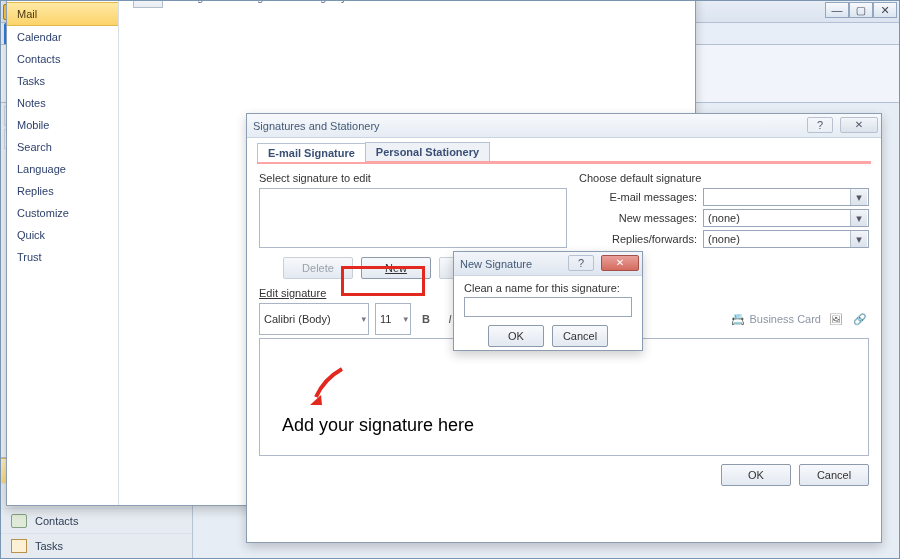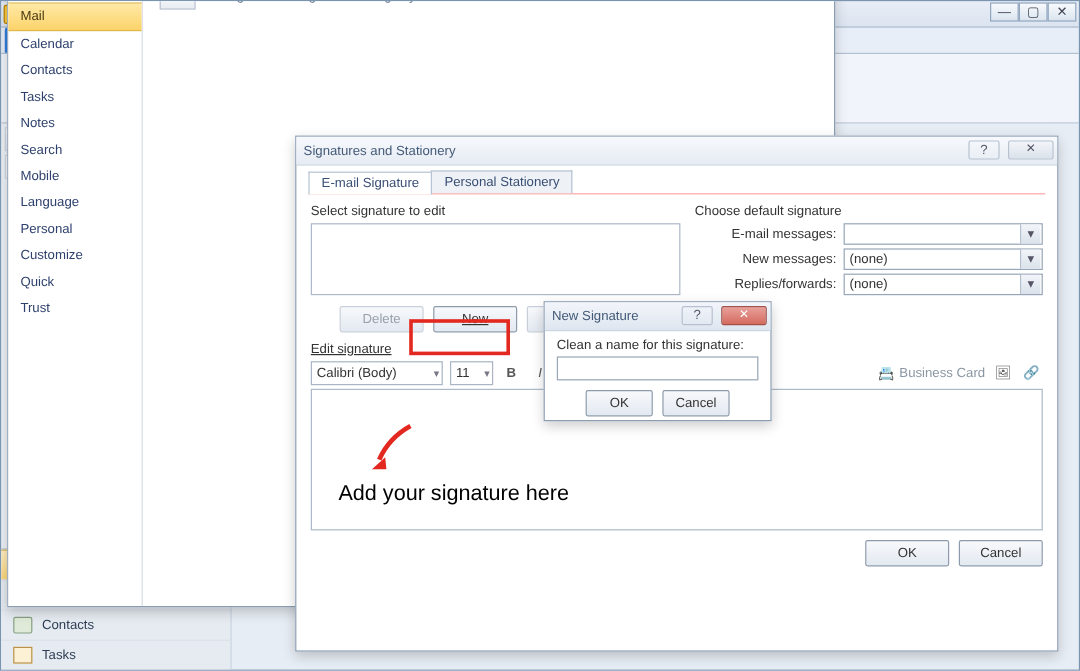--- a/index.html
+++ b/index.html
@@ -55,38 +55,38 @@
 .optside{width:112px;background:#fff;border-right:1px solid #d6dde7;padding-top:4px;}
 .optside div{padding:5px 10px;color:#2e416d;}
 .optside div.sel{background:linear-gradient(#ffe9a6,#fcd36a);border:1px solid #e1b84a;border-left:none;border-right:none;color:#4a3a12;}
 .optmain{flex:1;padding:10px 14px;position:relative;}
 .optmain .hdr{display:flex;align-items:center;gap:8px;color:#4f627c;}
 .optmain .hdr .env{width:30px;height:22px;border:1px solid #b4bfcd;background:linear-gradient(#fff,#e9edf2);}
 .optmain .okrow{position:absolute;right:14px;bottom:10px;display:flex;gap:8px;}
 
 .sig-dlg{left:50px;top:10px;width:636px;height:430px;}
 .sigbody{position:absolute;top:24px;left:0;right:0;bottom:0;padding:4px 10px 10px;}
-.subtabs{display:flex;border-bottom:1px solid #fca5a5;}
+.subtabs{display:flex;border-bottom:3px solid #fca5a5;font-weight:bold;}
 .subtab{padding:3px 10px;border:1px solid #b6c3d3;border-bottom:none;background:#eef2f7;color:#3a4f75;margin-right:-1px;}
 .subtab.active{background:#fff;position:relative;top:1px;}
 .sigcontent{border:0;padding:8px 2px;}
 .row{display:flex;gap:12px;margin-bottom:6px;justify-content:flex-end;}
 .listbox{flex:1;height:60px;border:1px solid #adb9c8;background:#fff;}
 .defgrid{width:290px;}
 .defgrid .drow{display:flex;align-items:center;justify-content:flex-end;gap:6px;margin-bottom:3px;}
 .defgrid label{color:#333;}
 .combo{width:166px;height:18px;border:1px solid #98a6b7;background:#fff;padding:0 4px;position:relative;display:flex;align-items:center;}
 .combo:after{content:"▾";position:absolute;right:1px;top:0;bottom:0;width:16px;background:linear-gradient(#f2f5f9,#dbe2eb);border-left:1px solid #b5c0cf;text-align:center;line-height:16px;color:#556;}
 .btnrow{display:flex;gap:8px;margin:4px 0 8px 24px;}
 .btn{min-width:70px;height:22px;border:1px solid #8c9aab;background:linear-gradient(#f7f9fc,#e3e9f1);text-align:center;line-height:20px;color:#333;border-radius:2px;}
 .btn.disabled{color:#9aa1aa;border-color:#c8cfd9;}
 .newhl{position:absolute;border:3px solid #e2281f;pointer-events:none;left:94px;top:128px;width:84px;height:30px;}
 .edlabel{margin:0 0 4px 0;color:#333;}
 .toolbar{display:flex;align-items:center;gap:6px;margin-bottom:3px;}
-.toolbar .sel{height:20px;border:1px solid #a9b5c5;background:#fff;padding:0 14px 0 4px;position:relative;display:flex;align-items:center;color:#333;}
+.toolbar .sel{height:32px;border:1px solid #a9b5c5;background:#fff;padding:0 14px 0 4px;position:relative;display:flex;align-items:center;color:#333;}
 .toolbar .sel:after{content:"▾";position:absolute;right:2px;font-size:9px;color:#778;}
 .toolbar .tb{width:18px;height:18px;text-align:center;line-height:18px;color:#555;}
 .editbox{height:118px;border:1px solid #adb9c8;background:#fff;position:relative;}
 .annot-arrow{position:absolute;left:46px;top:26px;width:44px;height:44px;}
 .annot-arrow svg path{stroke:#e2281f;stroke-width:4;fill:none;}
 .annot-arrow svg polygon{fill:#e2281f;}
 .annot-text{position:absolute;left:22px;top:76px;font-family:Arial,sans-serif;font-size:18px;color:#000;}
 .okrow{display:flex;justify-content:flex-end;gap:8px;margin-top:8px;}
 
 .newsig-dlg{left:260px;top:150px;width:190px;height:100px;}
@@ -188,24 +188,24 @@
 
     <div class="optbody">
       <div class="optside">
 
       <div>General</div>
           <div class="sel">Mail</div>
           <div>Calendar</div>
           <div>Contacts</div>
           <div>Tasks</div>
           <div>Notes</div>
+          <div>Mobile</div>
           <div>Search</div>
-          <div>Mobile</div>
           <div>Language</div>
-          <div>Personal</div>
+          <div>Replies</div>
           <div>Customize</div>
           <div>Quick</div>
           <div>Trust</div>
         </div>
       <div class="optmain">
         <div class="hdr">
           <div class="env"></div>
           <span>Change the settings for messages you create and receive.</span>
         </div>
         <div class="okrow">

